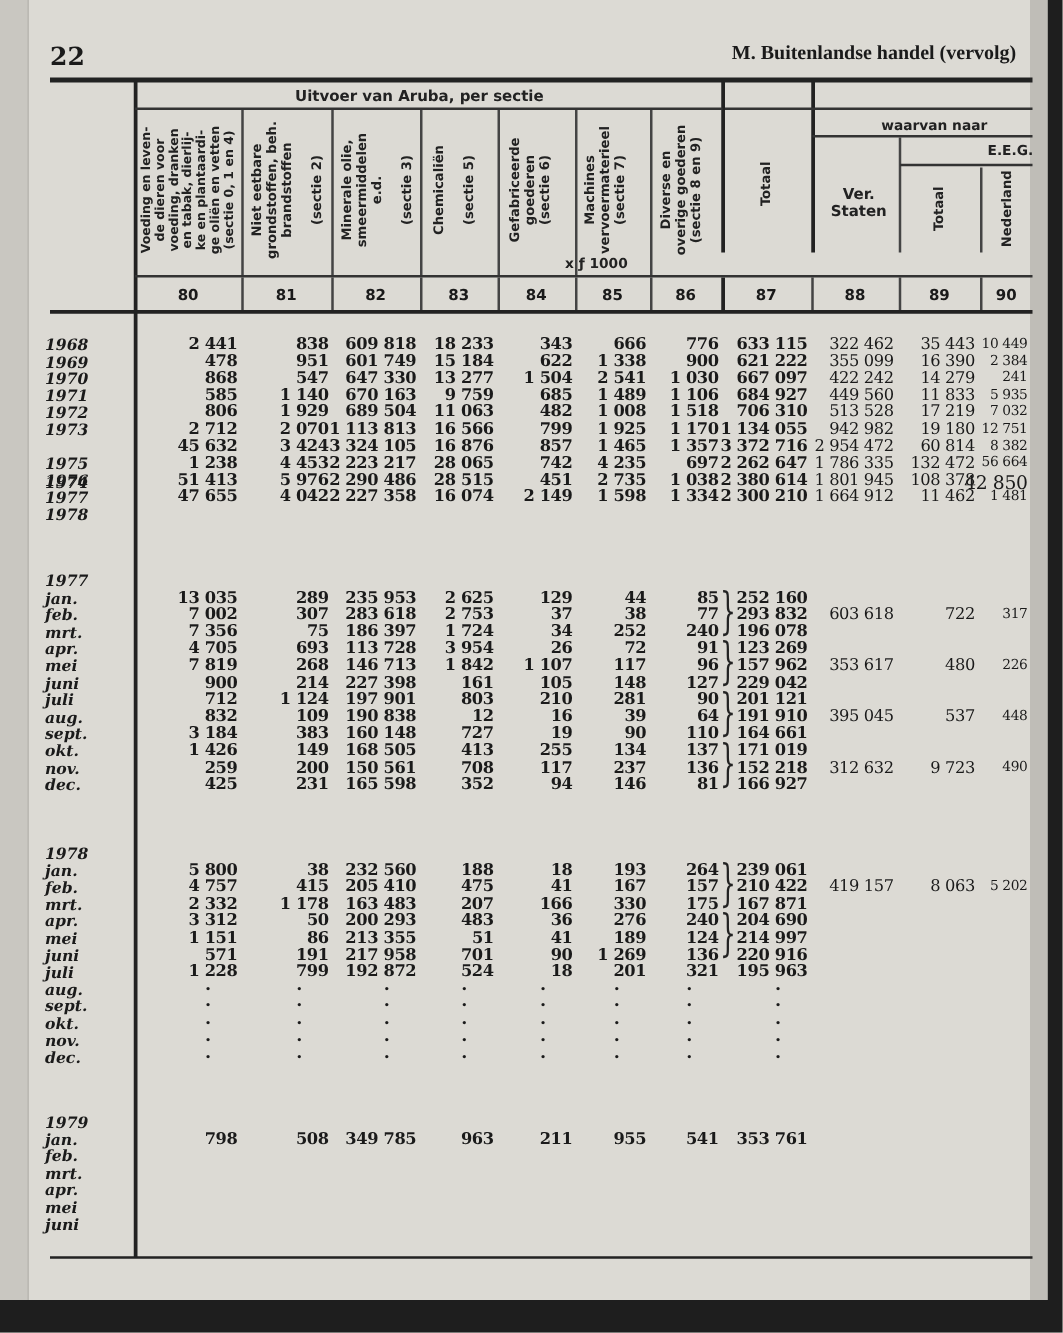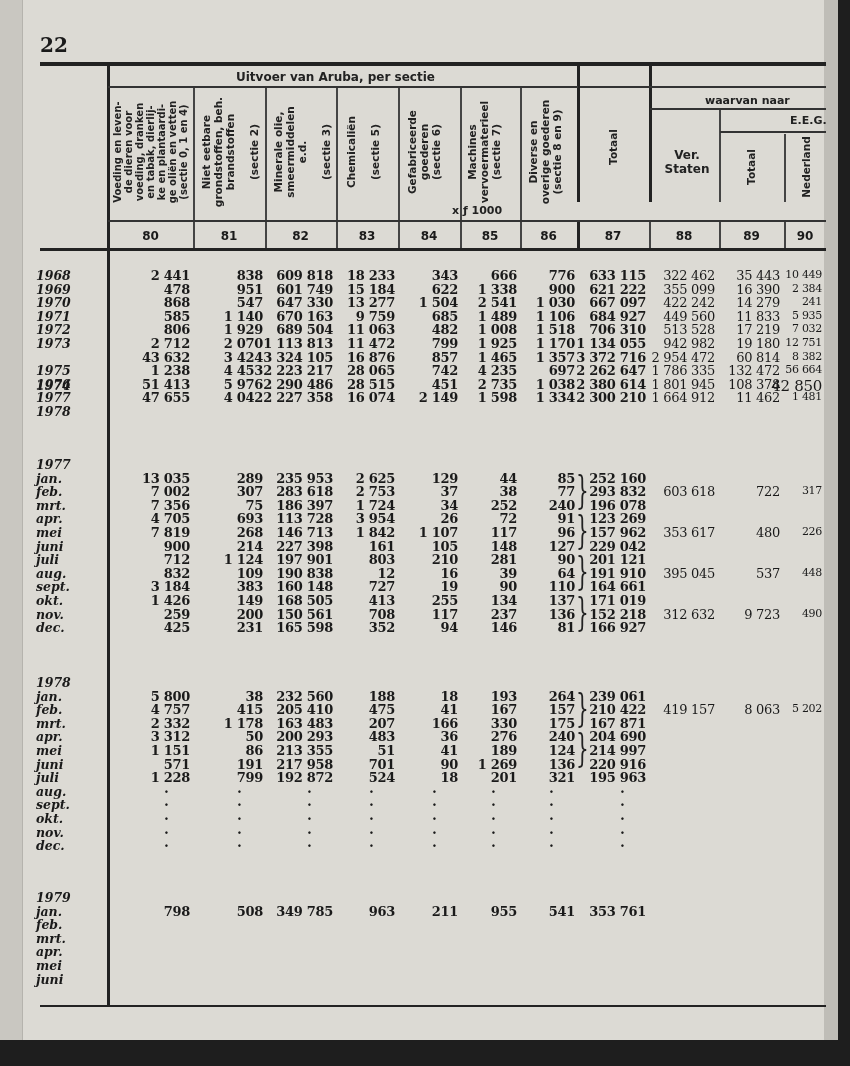--- a/index.html
+++ b/index.html
@@ -24,20 +24,21 @@
   .dot{position:absolute;font-family:"DejaVu Serif",serif;font-size:14px;font-weight:bold;}
 </style>
 </head>
 <body>
 
 <div class="page">
   <div class="page-edge"></div>
   <div class="right-edge"></div>
 
   <div class="page-number">22</div>
+  <div class="running-head">M.  Buitenlandse handel (vervolg)</div>
 
   <div class="rule-thick" style="left:40px;top:62px;width:786px;"></div>
 
   <div class="vline bold" style="left:107px;top:64px;height:942px;"></div>
   <div class="vline" style="left:193px;top:88px;height:132px;"></div>
   <div class="vline" style="left:265px;top:88px;height:132px;"></div>
   <div class="vline" style="left:336px;top:88px;height:132px;"></div>
   <div class="vline" style="left:398px;top:88px;height:132px;"></div>
   <div class="vline" style="left:460px;top:88px;height:132px;"></div>
   <div class="vline" style="left:520px;top:88px;height:132px;"></div>
@@ -174,30 +175,30 @@
       <div class="cell b" style="top: 322.4px; left: 407px; width: 110px; font-size: 13px;">1 008</div>
       <div class="cell b" style="top: 322.4px; left: 465px; width: 110px; font-size: 13px;">1 518</div>
       <div class="cell b" style="top: 322.4px; left: 536px; width: 110px; font-size: 13px;">706 310</div>
       <div class="cell" style="top: 322.4px; left: 605px; width: 110px; font-size: 13px;">513 528</div>
       <div class="cell" style="top: 322.4px; left: 670px; width: 110px; font-size: 13px;">17 219</div>
       <div class="cell" style="top: 322.4px; left: 712px; width: 110px; font-size: 11px;">7 032</div>
       <div class="rowlabel" style="top: 336px;">1973</div>
       <div class="cell b" style="top: 336px; left: 80px; width: 110px; font-size: 13px;">2 712</div>
       <div class="cell b" style="top: 336px; left: 153px; width: 110px; font-size: 13px;">2 070</div>
       <div class="cell b" style="top: 336px; left: 223px; width: 110px; font-size: 13px;">1 113 813</div>
-      <div class="cell b" style="top: 336px; left: 285px; width: 110px; font-size: 13px;">11 472</div>
+      <div class="cell b" style="top: 336px; left: 285px; width: 110px; font-size: 13px;">16 566</div>
       <div class="cell b" style="top: 336px; left: 348px; width: 110px; font-size: 13px;">799</div>
       <div class="cell b" style="top: 336px; left: 407px; width: 110px; font-size: 13px;">1 925</div>
       <div class="cell b" style="top: 336px; left: 465px; width: 110px; font-size: 13px;">1 170</div>
       <div class="cell b" style="top: 336px; left: 536px; width: 110px; font-size: 13px;">1 134 055</div>
       <div class="cell" style="top: 336px; left: 605px; width: 110px; font-size: 13px;">942 982</div>
       <div class="cell" style="top: 336px; left: 670px; width: 110px; font-size: 13px;">19 180</div>
       <div class="cell" style="top: 336px; left: 712px; width: 110px; font-size: 11px;">12 751</div>
       <div class="rowlabel" style="top: 349.6px; margin-top: 28px;">1974</div>
-      <div class="cell b" style="top: 349.6px; left: 80px; width: 110px; font-size: 13px;">43 632</div>
+      <div class="cell b" style="top: 349.6px; left: 80px; width: 110px; font-size: 13px;">45 632</div>
       <div class="cell b" style="top: 349.6px; left: 153px; width: 110px; font-size: 13px;">3 424</div>
       <div class="cell b" style="top: 349.6px; left: 223px; width: 110px; font-size: 13px;">3 324 105</div>
       <div class="cell b" style="top: 349.6px; left: 285px; width: 110px; font-size: 13px;">16 876</div>
       <div class="cell b" style="top: 349.6px; left: 348px; width: 110px; font-size: 13px;">857</div>
       <div class="cell b" style="top: 349.6px; left: 407px; width: 110px; font-size: 13px;">1 465</div>
       <div class="cell b" style="top: 349.6px; left: 465px; width: 110px; font-size: 13px;">1 357</div>
       <div class="cell b" style="top: 349.6px; left: 536px; width: 110px; font-size: 13px;">3 372 716</div>
       <div class="cell" style="top: 349.6px; left: 605px; width: 110px; font-size: 13px;">2 954 472</div>
       <div class="cell" style="top: 349.6px; left: 670px; width: 110px; font-size: 13px;">60 814</div>
       <div class="cell" style="top: 349.6px; left: 712px; width: 110px; font-size: 11px;">8 382</div>

